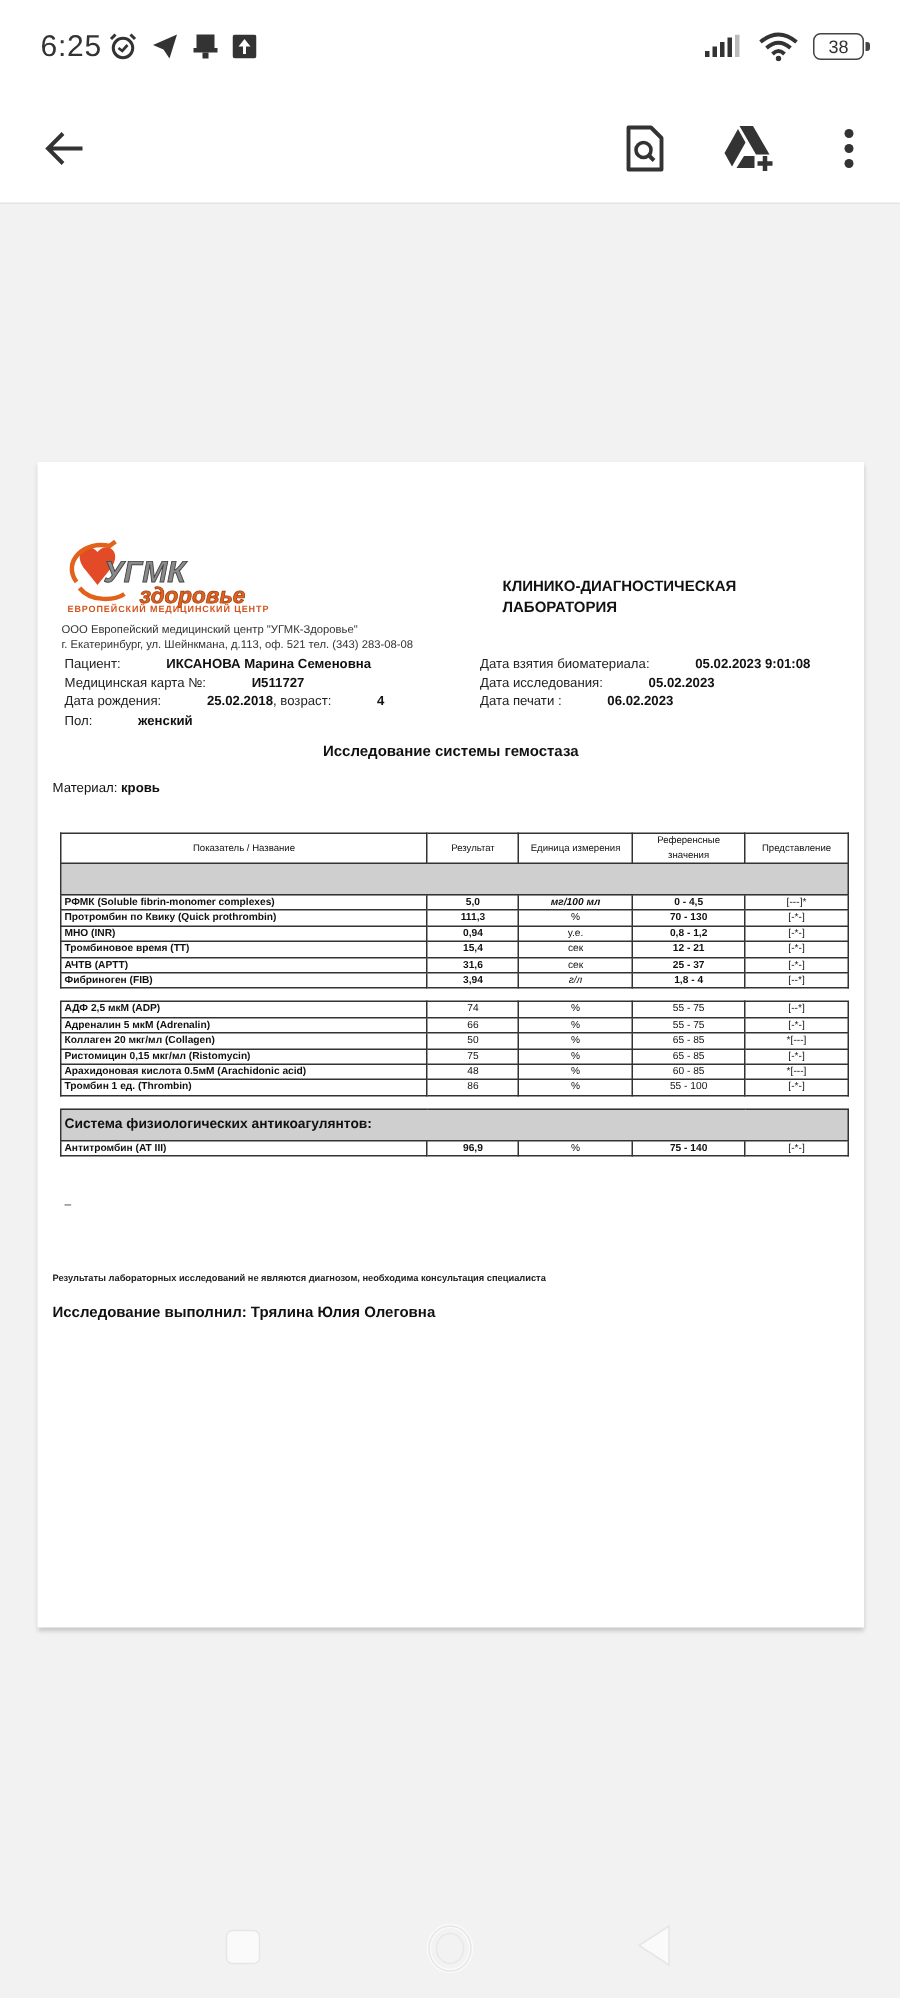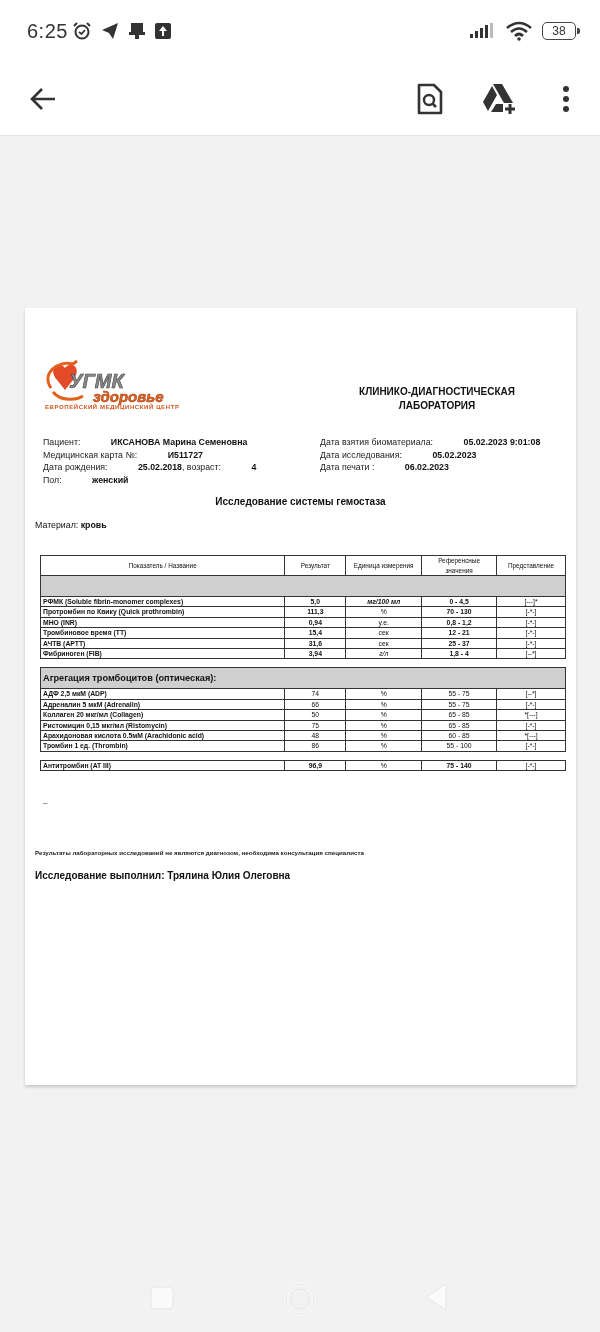--- a/index.html
+++ b/index.html
@@ -13,21 +13,21 @@
   .app-bar { position: absolute; top: 62px; left: 0; width: 600px; height: 74px; background: #fff; display: flex; align-items: center; border-bottom: 1px solid #e4e4e4; }
   .back-btn { width: 40px; height: 40px; margin-left: 23px; display: flex; align-items: center; justify-content: center; cursor: pointer; }
   .app-title { font-size: 27px; color: #222; margin-left: 28px; letter-spacing: 0.3px; }
   .app-actions { margin-left: auto; display: flex; align-items: center; }
   .action-btn { width: 40px; height: 40px; display: flex; align-items: center; justify-content: center; cursor: pointer; }
   .viewer { position: absolute; top: 137px; left: 0; width: 600px; height: 1125px; background: #f2f2f2; }
   .page { position: absolute; left: 25px; top: 171px; width: 551px; height: 777px; background: #fff; box-shadow: 0 2px 3px rgba(0,0,0,0.18); color: #111; }
   .logo { position: absolute; left: 18px; top: 50px; width: 130px; height: 60px; text-align: center; }
   .logo-sub { position: absolute; left: 20px; top: 96px; font-size: 6px; color: #d4541c; font-weight: bold; letter-spacing: 0.6px; }
   .org { position: absolute; left: 16px; top: 107px; font-size: 7.5px; line-height: 10px; color: #333; }
-  .lab-title { position: absolute; left: 322px; top: 77px; width: 180px; text-align: center; font-size: 10px; font-weight: bold; line-height: 14px; }
+  .lab-title { position: absolute; left: 310px; top: 77px; width: 180px; text-align: left; font-size: 10px; font-weight: bold; line-height: 14px; }
   .pinfo { position: absolute; font-size: 8.8px; line-height: 12.6px; color: #222; }
   .pinfo b { color: #111; padding-left: 28px; }
   .study-title { position: absolute; left: 0; width: 551px; top: 188px; text-align: center; font-size: 10px; font-weight: bold; }
   .material { position: absolute; left: 10px; top: 212px; font-size: 8.8px; }
   table.results { position: absolute; left: 15px; top: 247px; width: 526px; border-collapse: collapse; font-size: 6.8px; }
   table.results td, table.results th { border: 1px solid #333; padding: 0 2px; height: 10.4px; line-height: 9.4px; }
   table.results th { font-weight: normal; height: 20px; font-size: 6.4px; text-align: center; }
   table.results td.name { font-weight: bold; text-align: left; }
   table.results td.c { text-align: center; }
   table.results td.num { text-align: center; font-weight: bold; }
@@ -121,20 +121,24 @@
     <div class="logo">
       <svg width="130" height="48" viewBox="0 0 130 48">
         <path d="M14 22 C4 10 16 2 22 10 C28 2 40 10 30 22 L22 32 Z" fill="#e24a28"></path>
         <path d="M8 30 C-2 16 14 2 30 6 L34 3" fill="none" stroke="#e2621b" stroke-width="3"></path>
         <path d="M10 34 C18 44 34 42 40 38" fill="none" stroke="#e2621b" stroke-width="3"></path>
         <text x="26" y="30" font-family="Liberation Sans, sans-serif" font-size="20" font-weight="bold" font-style="italic" fill="#8a8a8a" stroke="#444" stroke-width="0.6">УГМК</text>
         <text x="50" y="44" font-family="Liberation Sans, sans-serif" font-size="15" font-weight="bold" font-style="italic" fill="#e2621b" stroke="#9a3a10" stroke-width="0.5">здоровье</text>
       </svg>
     </div>
     <div class="logo-sub">ЕВРОПЕЙСКИЙ МЕДИЦИНСКИЙ ЦЕНТР</div>
+    <div class="org">
+      <div>ООО Европейский медицинский центр "УГМК-Здоровье"</div>
+      <div>г. Екатеринбург, ул. Шейнкмана, д.113, оф. 521  тел. (343) 283-08-08</div>
+    </div>
 
     <div class="lab-title">
       <div>КЛИНИКО-ДИАГНОСТИЧЕСКАЯ</div>
       <div>ЛАБОРАТОРИЯ</div>
     </div>
 
     <div class="pinfo" style="left:18px; top:128px;">
       <div><span>Пациент: </span><b>ИКСАНОВА Марина Семеновна</b></div>
       <div><span>Медицинская карта №: </span><b>И511727</b></div>
       <div><span>Дата рождения: </span><b>25.02.2018</b><span>, возраст:  </span><b>4</b></div>
@@ -210,23 +214,20 @@
             <td class="name">Фибриноген  (FIB)</td>
             <td class="num">3,94</td>
             <td class="c" style="font-style:italic">г/л</td>
             <td class="num">1,8 - 4</td>
             <td class="c">[--*]</td>
           </tr>
 
         <tr class="gap">
             <td colspan="5"></td>
           </tr>
-        <tr class="section">
-            <td colspan="5">Агрегация тромбоцитов (оптическая):</td>
-          </tr>
         <tr>
             <td class="name">АДФ 2,5 мкМ (ADP)</td>
             <td class="c">74</td>
             <td class="c">%</td>
             <td class="c">55 - 75</td>
             <td class="c">[--*]</td>
           </tr>
         <tr>
             <td class="name">Адреналин 5 мкМ (Adrenalin)</td>
             <td class="c">66</td>
@@ -258,20 +259,23 @@
         <tr>
             <td class="name">Тромбин 1 ед. (Thrombin)</td>
             <td class="c">86</td>
             <td class="c">%</td>
             <td class="c">55 - 100</td>
             <td class="c">[-*-]</td>
           </tr>
 
         <tr class="gap">
             <td colspan="5"></td>
+          </tr>
+        <tr class="section">
+            <td colspan="5">Система физиологических антикоагулянтов:</td>
           </tr>
         <tr>
             <td class="name">Антитромбин (AT III)</td>
             <td class="num">96,9</td>
             <td class="c">%</td>
             <td class="num">75 - 140</td>
             <td class="c">[-*-]</td>
           </tr>
       </tbody>
     </table>

